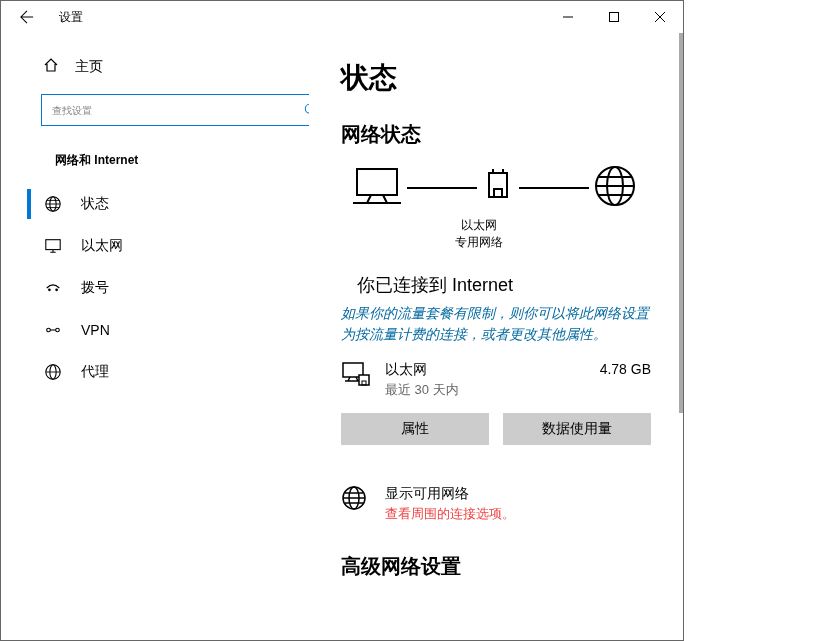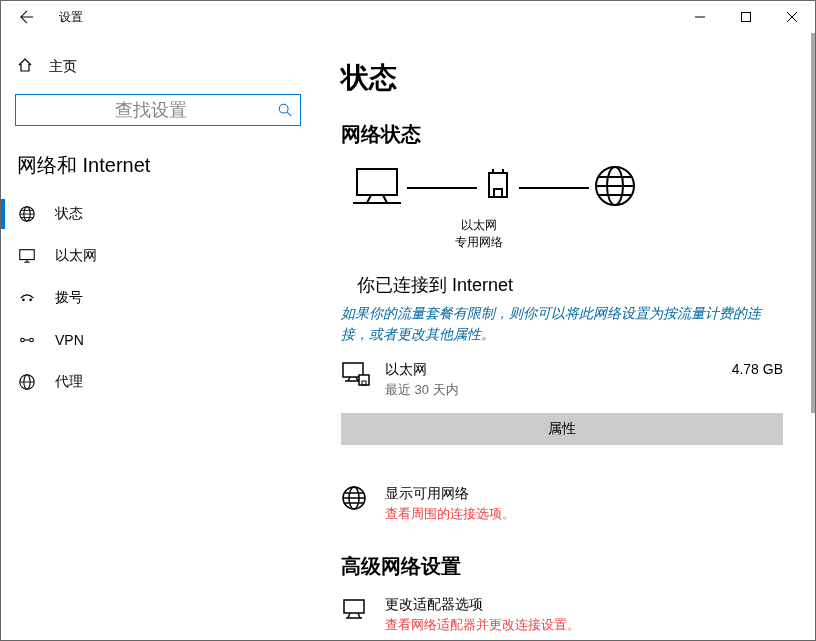--- a/index.html
+++ b/index.html
@@ -8,21 +8,21 @@
     font-family: "Segoe UI", "Microsoft YaHei", sans-serif;
     font-size: 14px;
     color: #000;
     background: #fff;
     width: 816px;
     height: 641px;
     overflow: hidden;
     position: relative;
   }
   .window {
-    width: 816px;
+    width: 684px;
     height: 641px;
     position: relative;
     background: #fff;
     border: 1px solid #666;
     display: flex;
     flex-direction: column;
   }
   .titlebar {
     height: 32px;
     display: flex;
@@ -46,20 +46,21 @@
   .content {
     flex: 1;
     display: flex;
     overflow: hidden;
   }
   .sidebar {
     width: 308px;
     flex-shrink: 0;
     padding-top: 16px;
     overflow: hidden;
+    padding-left: 26px;
   }
   .home-row {
     display: flex; align-items: center;
     padding: 8px 16px 8px 16px;
     gap: 16px;
   }
   .search-wrap {
     padding: 10px 14px 8px 14px;
   }
   .search {
@@ -67,31 +68,31 @@
     height: 32px;
     border: 1px solid #0078d4;
     display: flex;
     align-items: center;
     padding: 0 8px;
   }
   .search input {
     flex: 1;
     border: none;
     outline: none;
-    font-size: 18px;
+    font-size: 10px;
     color: #404040;
     background: transparent;
     font-family: inherit;
-    text-align: center;
   }
   .search input::placeholder { color: #777; opacity: 0.9; }
   .category {
-    font-weight: 400;
+    font-weight: 700;
     padding: 18px 16px 14px 16px;
-    font-size: 20px;
+    font-size: 12px;
+    margin-left: 12px;
   }
   .nav {
     list-style: none;
     margin: 0; padding: 0;
   }
   .nav li {
     height: 42px;
     display: flex;
     align-items: center;
     padding-left: 16px;
@@ -350,50 +351,39 @@
         </div>
         <div class="usage-text">
           <div class="usage-name">以太网</div>
           <div class="usage-period">最近 30 天内</div>
         </div>
         <div class="usage-amount">4.78 GB</div>
       </div>
 
       <div class="btn-row">
         <button>属性</button>
+        <button>数据使用量</button>
       </div>
 
       <div class="link-row">
         <span>
           <svg width="26" height="26" viewBox="0 0 26 26">
               <circle cx="13" cy="13" r="11" stroke="#000" stroke-width="1.5" fill="none"></circle>
               <ellipse cx="13" cy="13" rx="5" ry="11" stroke="#000" stroke-width="1.5" fill="none"></ellipse>
               <path d="M2 13 H24 M4 8 H22 M4 18 H22" stroke="#000" stroke-width="1.3"></path>
             </svg>
         </span>
         <div>
           <div class="link-title">显示可用网络</div>
           <div class="link-desc">查看周围的连接选项。</div>
         </div>
       </div>
 
       <h2>高级网络设置</h2>
 
-      <div class="link-row" style="margin-bottom:0">
-        <span>
-          <svg width="26" height="26" viewBox="0 0 26 26">
-              <rect x="3" y="4" width="20" height="13" stroke="#000" stroke-width="1.5" fill="none"></rect>
-              <path d="M9 17 L7 22 M17 17 L19 22 M5 22 H21" stroke="#000" stroke-width="1.5"></path>
-            </svg>
-        </span>
-        <div>
-          <div class="link-title">更改适配器选项</div>
-          <div class="link-desc">查看网络适配器并更改连接设置。</div>
-        </div>
-      </div>
 
       <div class="scrollbar-track">
         <div class="scrollbar-thumb"></div>
       </div>
     </div>
 
   </div>
 </div>
 
 </body></html>

